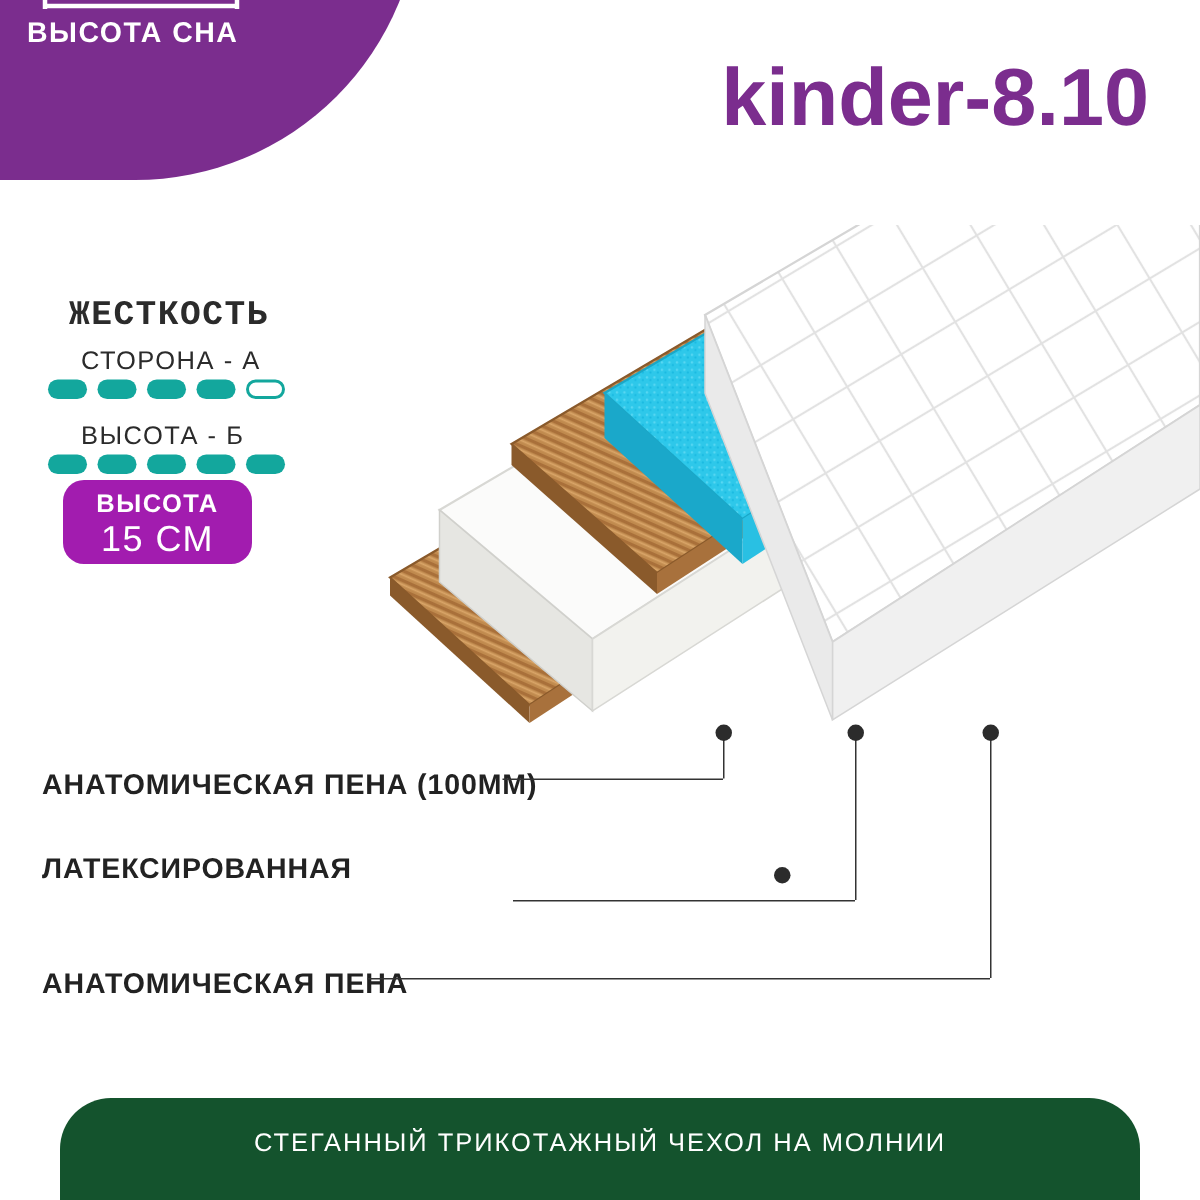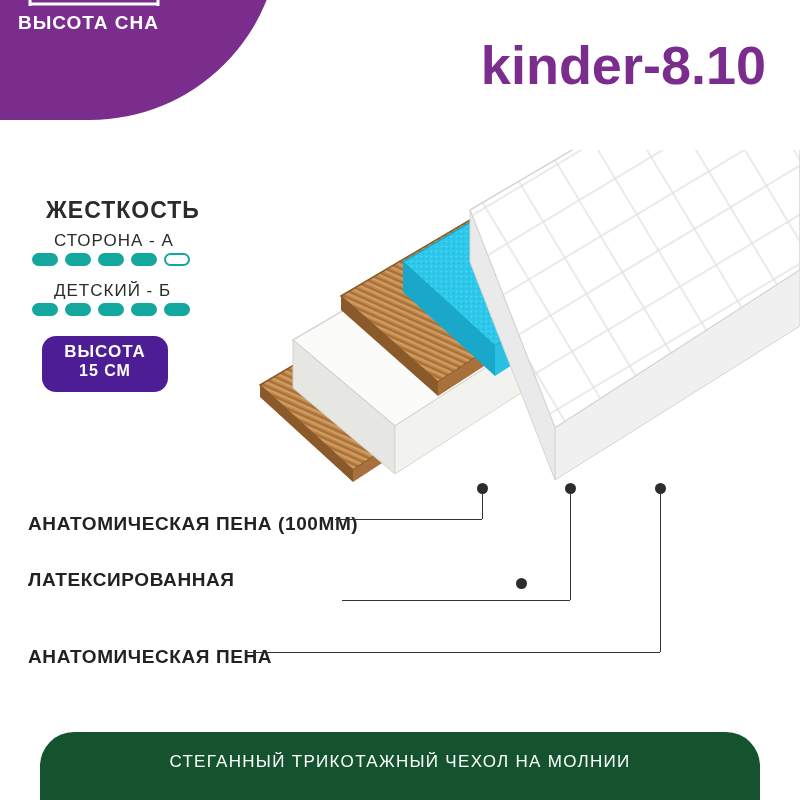--- a/index.html
+++ b/index.html
@@ -81,20 +81,21 @@
 
   
   .firmness-title {
     position: absolute;
     left: 46px;
     top: 197px;
     font-size: 23px;
     font-weight: bold;
     color: #2b2b2b;
     letter-spacing: 1px;
+    font-family: Liberation Mono, monospace;
   }
   .side-label {
     position: absolute;
     font-size: 17px;
     color: #2b2b2b;
     letter-spacing: 1px;
   }
   .side-a-label { left: 54px; top: 231px; }
   .side-b-label { left: 54px; top: 281px; }
 
@@ -114,39 +115,39 @@
   .dot.empty {
     background: #ffffff;
     border: 2px solid #13a79d;
     width: 22px;
     height: 9px;
   }
 
   .height-badge {
     position: absolute;
     left: 42px;
-    top: 336px;
+    top: 320px;
     width: 126px;
     height: 56px;
     border-radius: 14px;
-    background: #4c1d95;
+    background: #a21caf;
     color: #ffffff;
     text-align: center;
     line-height: 1.15;
     padding-top: 6px;
     box-sizing: border-box;
   }
   .height-badge .h-label {
     font-size: 17px;
     font-weight: bold;
     letter-spacing: 1px;
   }
   .height-badge .h-value {
-    font-size: 16px;
-    font-weight: bold;
+    font-size: 24px;
+    font-weight: normal;
     letter-spacing: 1px;
   }
 
   
   .mattress-wrap {
     position: absolute;
     left: 255px;
     top: 150px;
     width: 545px;
     height: 530px;
@@ -226,21 +227,21 @@
 
   <div class="side-label side-a-label">СТОРОНА - А</div>
   <div class="dots dots-a">
     <span class="dot"></span>
     <span class="dot"></span>
     <span class="dot"></span>
     <span class="dot"></span>
     <span class="dot empty"></span>
   </div>
 
-  <div class="side-label side-b-label">ДЕТСКИЙ - Б</div>
+  <div class="side-label side-b-label">ВЫСОТА - Б</div>
   <div class="dots dots-b">
     <span class="dot"></span>
     <span class="dot"></span>
     <span class="dot"></span>
     <span class="dot"></span>
     <span class="dot"></span>
   </div>
 
   <div class="height-badge">
     <div class="h-label">ВЫСОТА</div>

